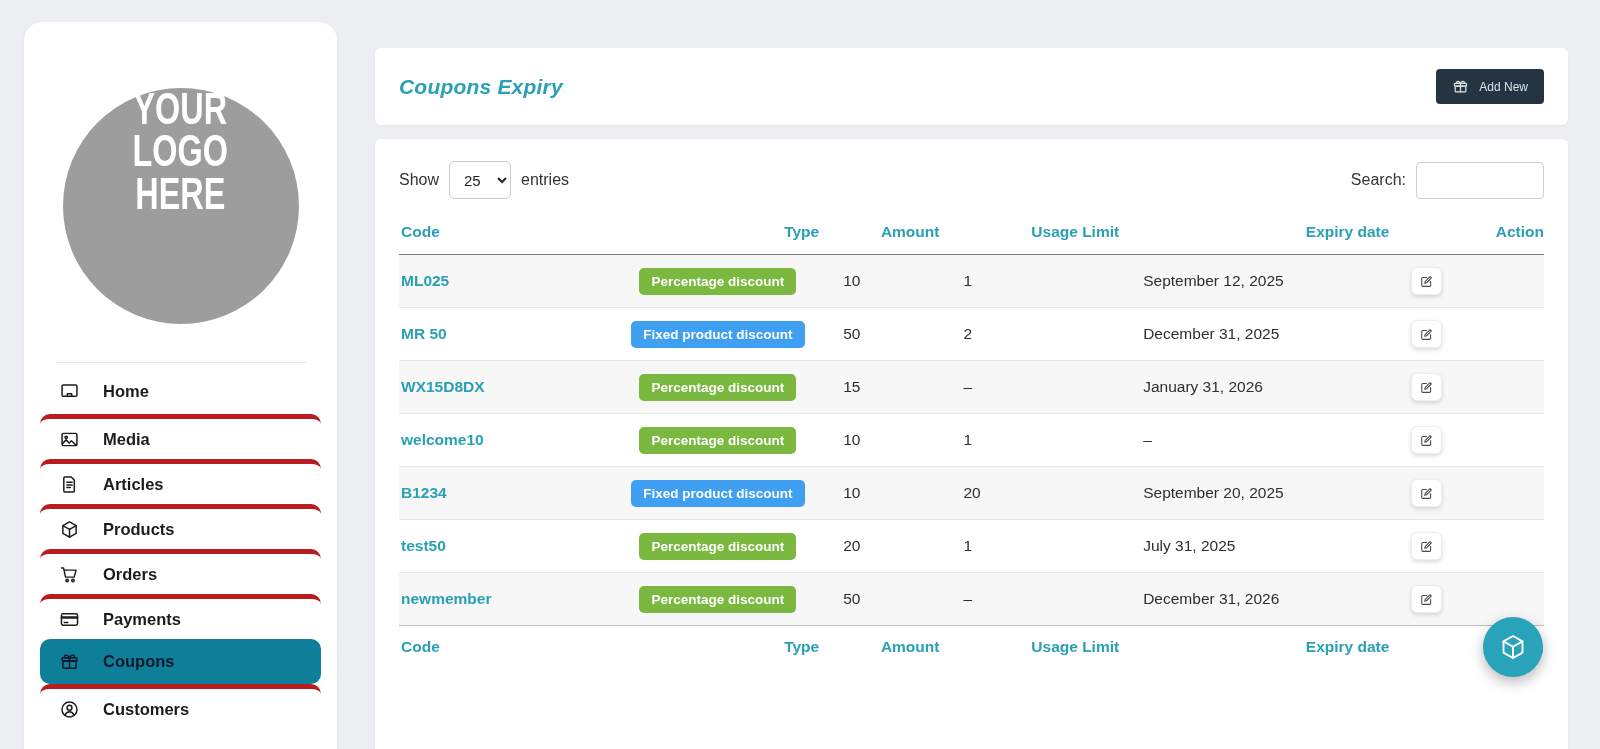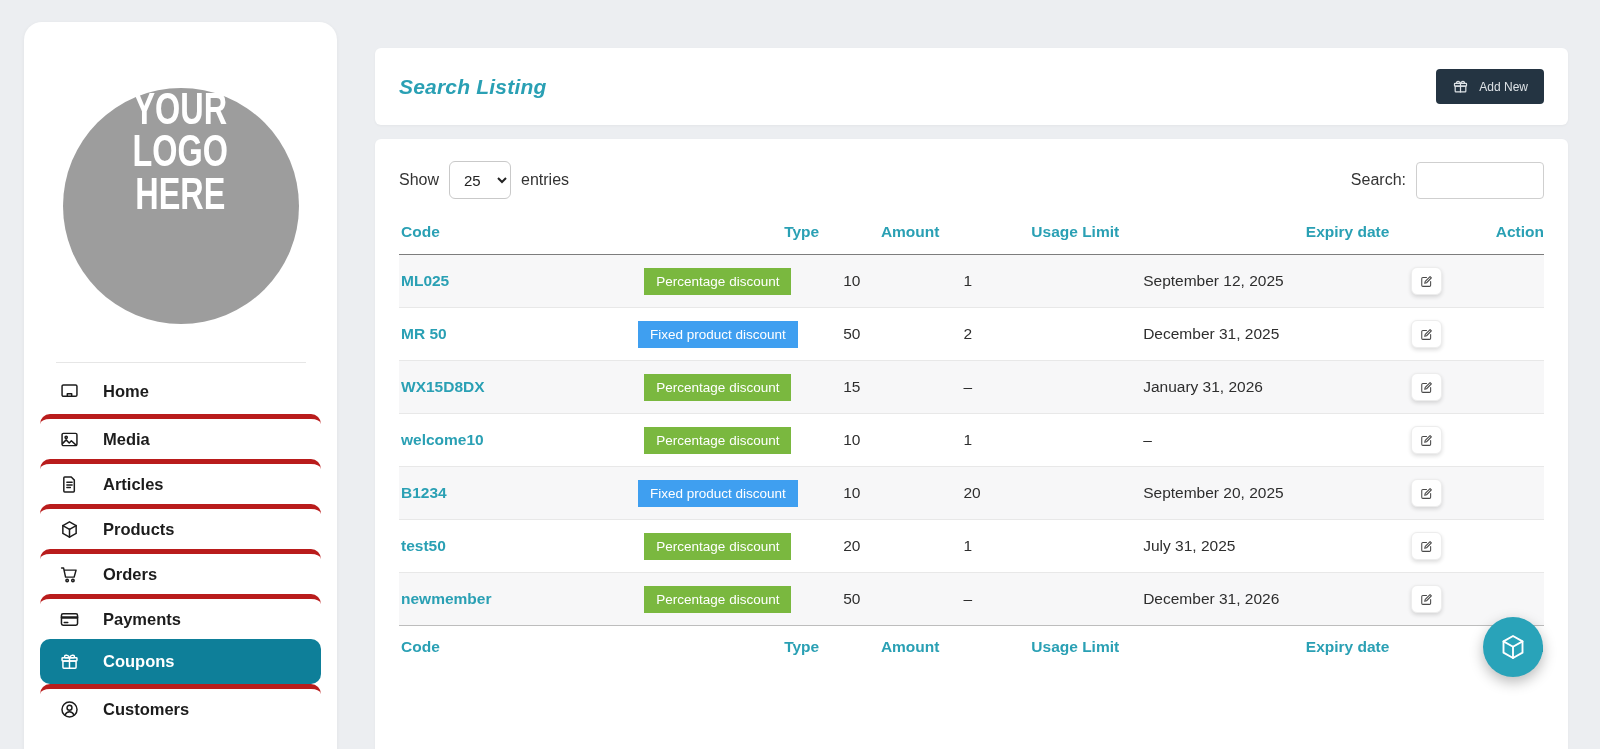--- a/index.html
+++ b/index.html
@@ -31,21 +31,21 @@
     color:#fff;font-weight:700;font-size:45px;line-height:.94;text-align:center;
     transform:scaleX(.72);letter-spacing:0px;
   }
   .logo-divider{width:250px;margin:38px auto 6px;border:none;border-top:1px solid #e6e6e6;}
   .nav{margin-top:2px;}
   .nav-item{
     display:flex;align-items:center;height:45px;margin:0 16px;border-radius:10px;
     color:#1c1c1c;font-size:16.5px;font-weight:600;cursor:pointer;
   }
   .nav-item + .nav-item{border-top:5px solid #b91c1c;}
-  .nav-item.active{background:var(--active-item-bg,#0e7f99);color:#ffffff;border-top:none;}
+  .nav-item.active{background:var(--active-item-bg,#0e7f99);color:#0f172a;border-top:none;}
   .nav-icon{margin-left:19px;width:21px;height:21px;flex:0 0 21px;}
   .nav-icon svg{width:21px;height:21px;}
   .nav-label{margin-left:23px;}
 
   
   .card-title{
     position:absolute;left:375px;top:48px;width:1193px;height:77px;background:#fff;
     border-radius:6px;box-shadow:0 1px 3px rgba(0,0,0,.04);
     display:flex;align-items:center;justify-content:space-between;padding:0 24px;
   }
@@ -83,22 +83,22 @@
   thead th.col-code,tfoot th.col-code{text-align:left;padding-left:2px;}
   thead tr{border-bottom:1px solid #7d7d7d;}
   tfoot tr{border-top:1px solid #bdbdbd;}
   tbody td{height:53px;padding:0 0 0 24px;color:#2e2e2e;}
   tbody tr + tr{border-top:1px solid #e8e8e8;}
   tbody tr:nth-child(odd){background:#f7f7f8;}
   td.col-code{padding-left:2px;}
   td.col-code a{color:var(--accent,#2aa0b4);font-weight:600;text-decoration:none;cursor:pointer;}
   td.col-type{text-align:center;padding:0;}
   .badge{
-    display:inline-block;color:#fff;font-size:13.5px;font-weight:400;
-    padding:6px 12px;border-radius:0;white-space:nowrap;
+    display:inline-block;color:#fff;font-size:13.5px;font-weight:700;
+    padding:6px 12px;border-radius:5px;white-space:nowrap;
   }
   td.col-action{padding-left:22px;}
   .edit-btn{
     width:31px;height:28px;display:inline-flex;align-items:center;justify-content:center;
     background:#fff;border:1px solid #ededed;border-radius:6px;cursor:pointer;
     box-shadow:0 2px 4px rgba(0,0,0,.14);color:#4a4a4a;
   }
   .edit-btn svg{width:15px;height:15px;}
 
   
@@ -233,21 +233,21 @@
           <svg class="ic" viewBox="0 0 24 24">
             <use href="#icon-customers"></use>
           </svg>
         </span>
         <span class="nav-label">Customers</span>
       </div>
     </nav>
 </aside>
 
 <section class="card-title">
-  <h1 class="page-title">Search Listing</h1>
+  <h1 class="page-title">Coupons Expiry</h1>
   <button class="btn-add">
     <span>
         <svg class="ic" viewBox="0 0 24 24" width="17" height="17">
           <use href="#icon-coupons"></use>
         </svg>
       </span>
     <span>Add New</span>
   </button>
 </section>
 

